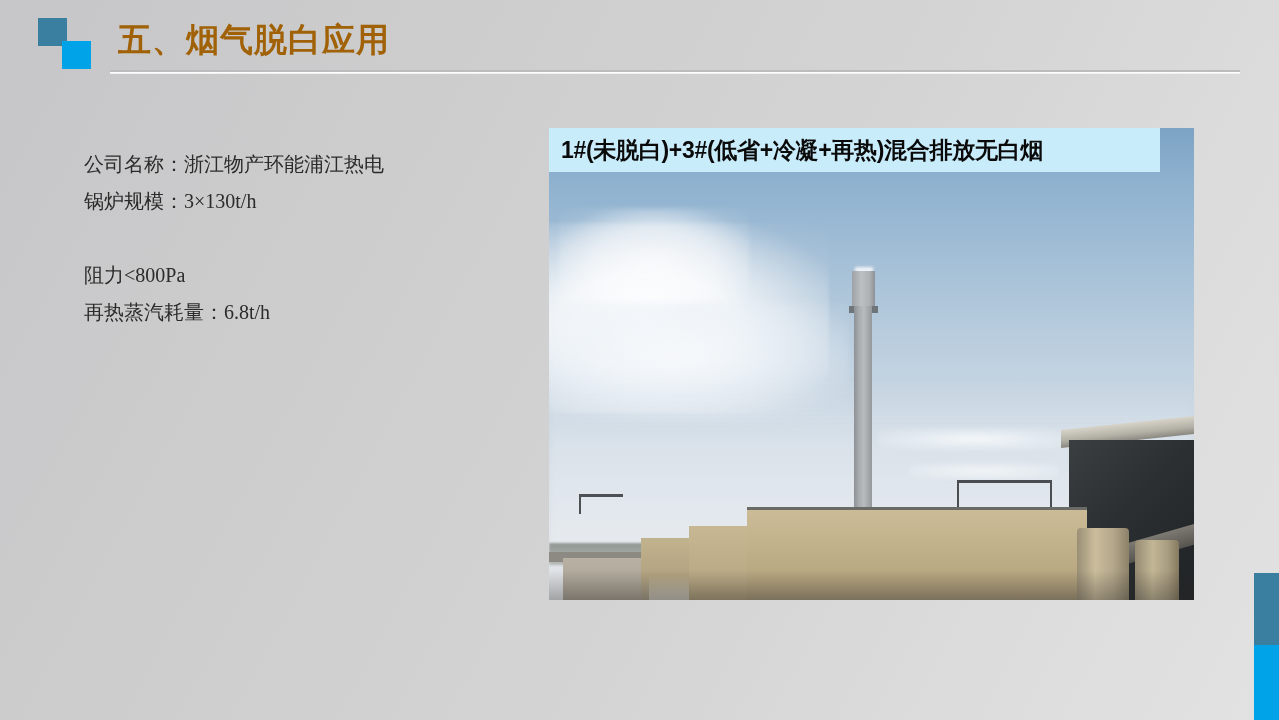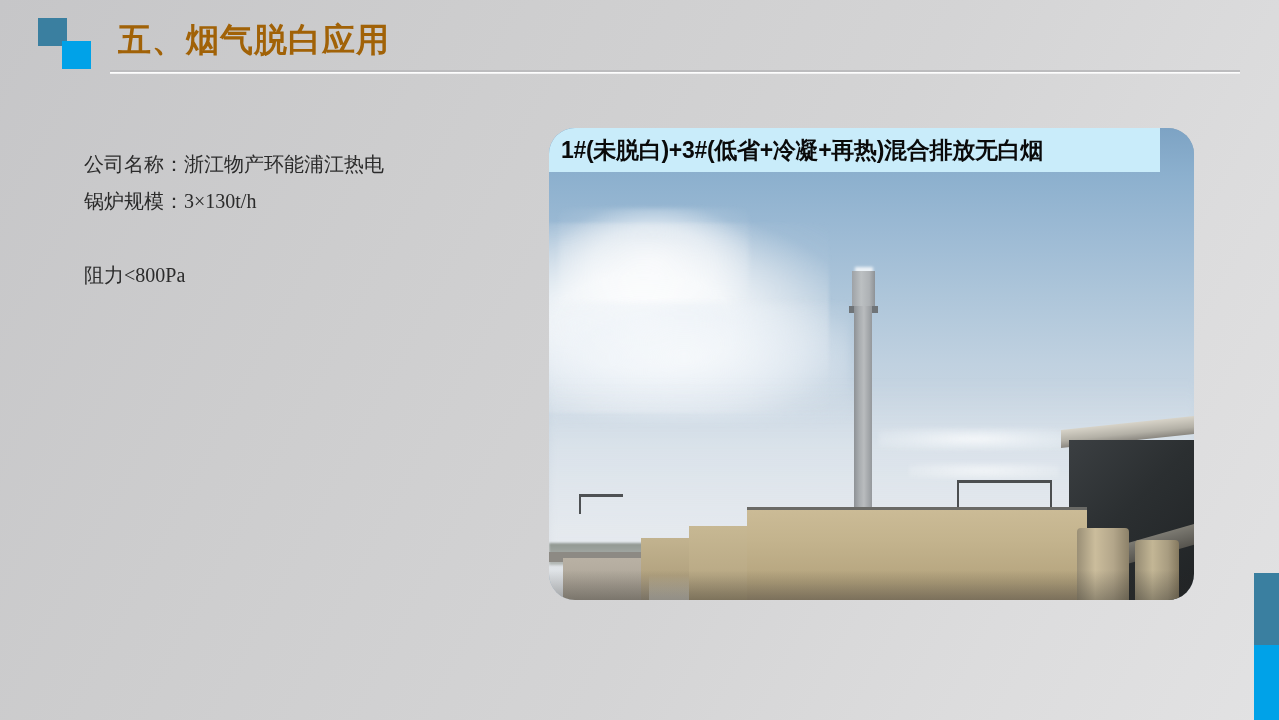--- a/index.html
+++ b/index.html
@@ -79,21 +79,20 @@
 
   
   #photo-figure {
     position: absolute;
     left: 549px;
     top: 128px;
     width: 645px;
     height: 472px;
     overflow: hidden;
     background: #8fa4b8;
-    border-radius: 26px;
   }
 
   
   #photo-sky {
     position: absolute;
     left: 0; top: 0;
     width: 645px; height: 472px;
     background:
       linear-gradient(to bottom,
         #7da3c4 0%,
@@ -330,20 +329,21 @@
   <div class="deco-square" id="deco-square-blue"></div>
   <div id="page-title">五、烟气脱白应用</div>
   <div id="title-divider"></div>
 </div>
 
 <div id="info-column">
   <div class="info-line">公司名称：浙江物产环能浦江热电</div>
   <div class="info-line">锅炉规模：3×130t/h</div>
   <div class="info-gap"></div>
   <div class="info-line">阻力&lt;800Pa</div>
+  <div class="info-line">再热蒸汽耗量：6.8t/h</div>
 </div>
 
 <div id="photo-figure">
   <div id="photo-sky"></div>
   <div id="cloud-upper"></div>
   <div id="cloud-main"></div>
   <div id="cloud-lower"></div>
   <div id="cloud-haze"></div>
   <div id="cloud-streak-right"></div>
   <div id="cloud-streak-right2"></div>

